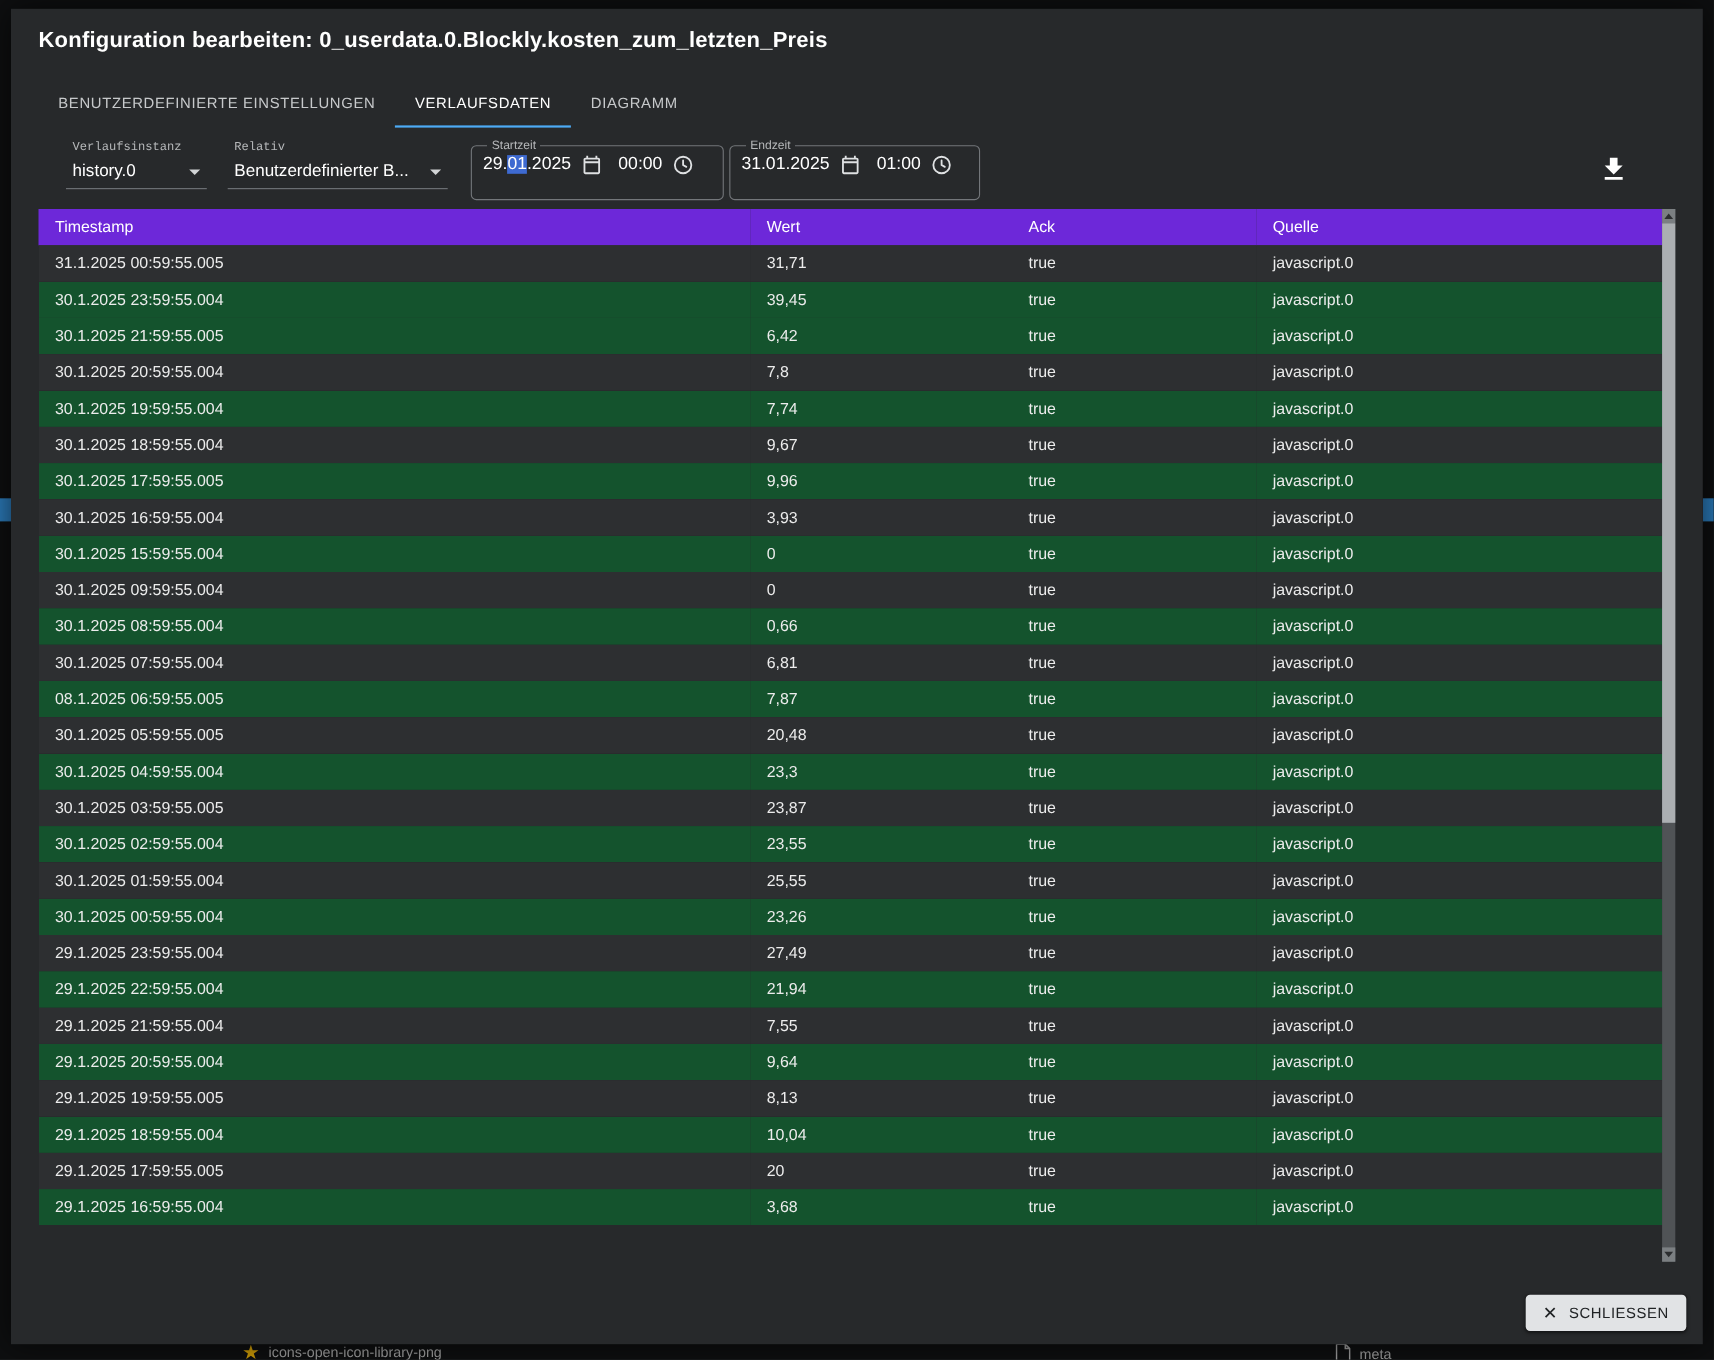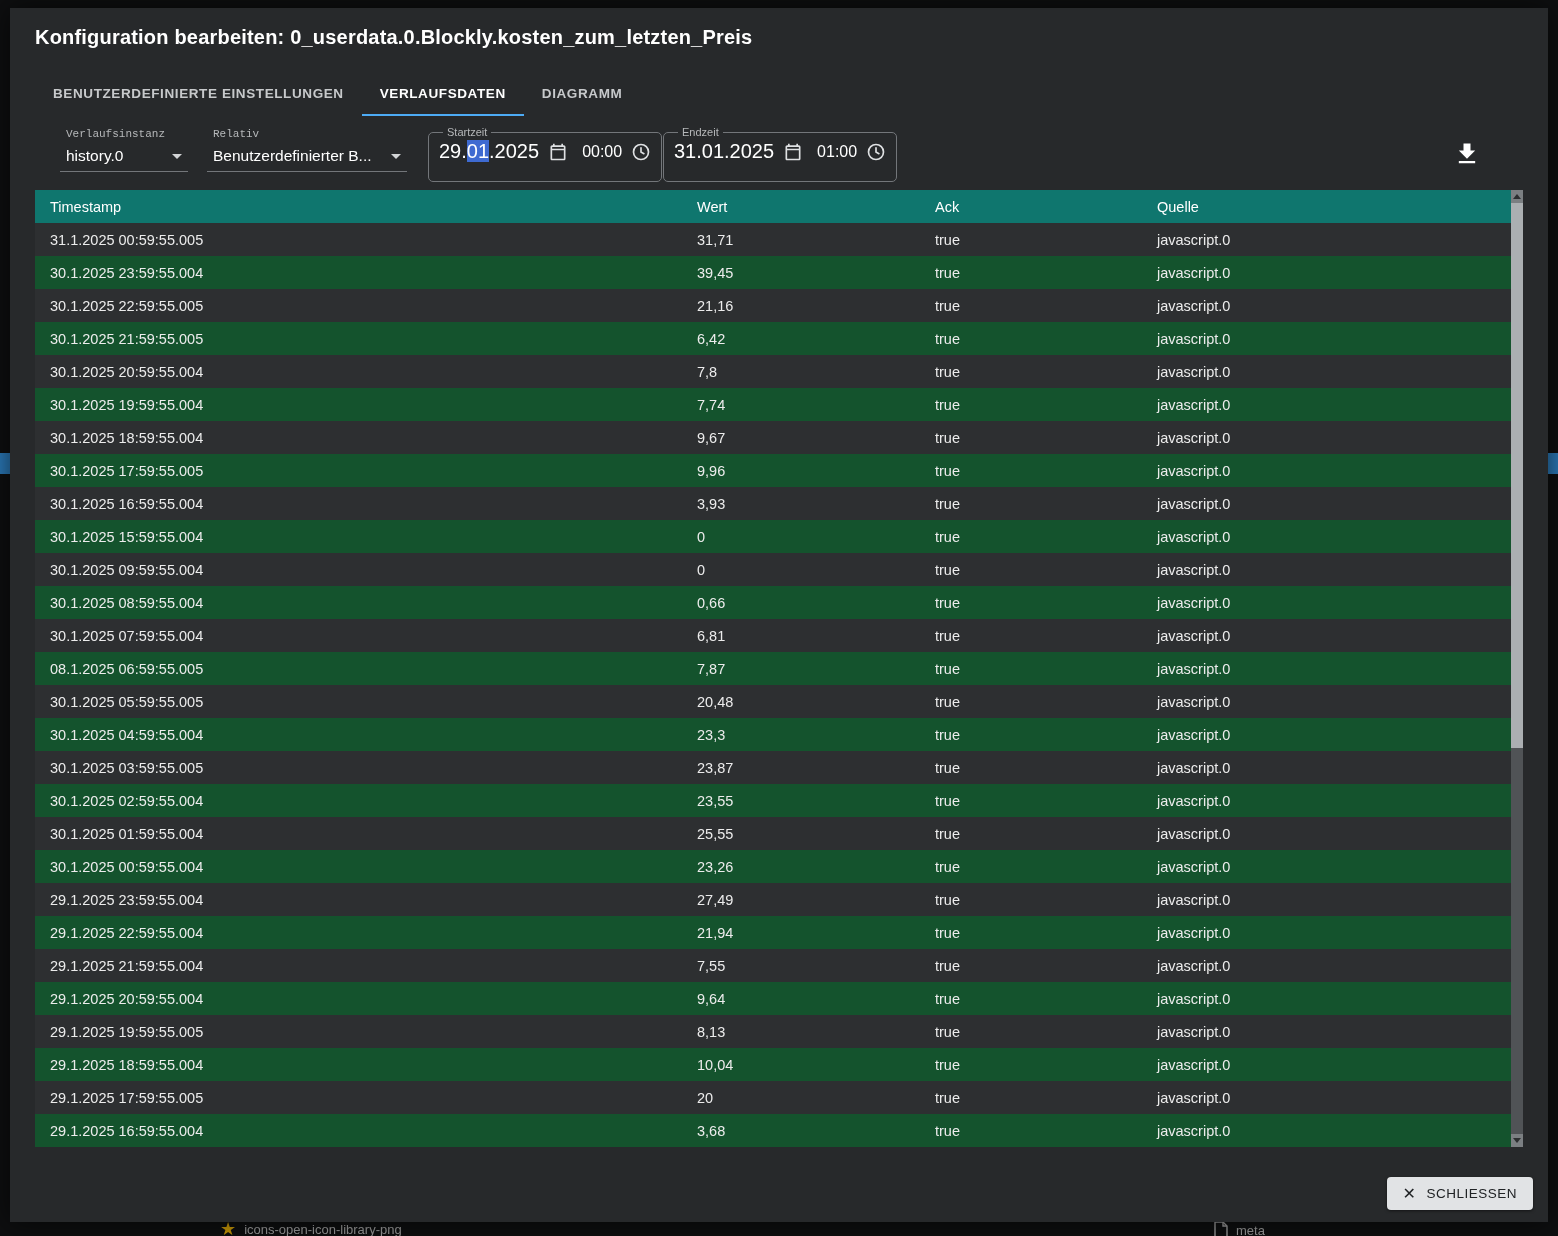--- a/index.html
+++ b/index.html
@@ -29,21 +29,21 @@
   }
   .dialog-title {
     position:absolute; left:25px; top:18px;
     font-size:20px; font-weight:600; letter-spacing:.2px; color:#ffffff;
   }
 
   
   .tabs { position:absolute; left:25px; right:15px; top:62px; height:46px; display:flex; }
   .tab {
     display:flex; align-items:center; padding:0 18px; cursor:pointer; position:relative;
-    font-size:13.5px; font-weight:700; letter-spacing:.6px; color:#c7c9cb;
+    font-size:13.5px; font-weight:400; letter-spacing:.6px; color:#c7c9cb;
     text-transform:uppercase; white-space:nowrap;
   }
   .tab.active { color:#ffffff; }
   .tab.active::after { content:""; position:absolute; left:0; right:0; bottom:0;
     height:2px; background:var(--accent,#4dabf5); }
 
   
   .controls { position:absolute; left:25px; right:15px; top:118px; height:60px; }
   .select-group { position:absolute; top:2px; cursor:pointer; }
   .select-label { font-size:11px; color:#b6b8ba; padding-left:6px;font-family:Liberation Mono, monospace; }
@@ -58,33 +58,33 @@
   .sg-relative { left:172px; width:200px; }
 
   fieldset.dt {
     position:absolute; top:0; height:56px; margin:0;
     border:1px solid #73767a; border-radius:5px; padding:0 10px;
   }
   fieldset.dt legend { font-size:11px; color:#b6b8ba; padding:0 4px; margin-left:4px; }
   .fs-start { left:393px; width:230px; }
   .fs-end   { left:628px; width:228px; }
   .dt-row { display:flex; align-items:center; margin-top:2px; }
-  .dt-date { font-size:20px; color:#fff; white-space:nowrap; cursor:text; }
+  .dt-date { font-size:16px; color:#fff; white-space:nowrap; cursor:text; }
   .dt-date .sel { background:var(--selection,#3e6ad1); color:#fff; }
   .dt-time { font-size:16px; color:#fff; margin-left:14px; cursor:text; }
   .dt-icon { margin-left:9px; display:flex; cursor:pointer; }
   .dt-icon svg { display:block; }
 
   .download-btn { position:absolute; right:52px; top:14px; cursor:pointer; }
 
   
   .table-wrap { position:absolute; left:25px; top:182px; width:1488px; height:957px; }
   table.hist { border-collapse:collapse; table-layout:fixed; width:1476px; }
   table.hist th {
-    background:#0f766e; height:33px; text-align:left; padding:0 0 0 15px;
+    background:#6d28d9; height:33px; text-align:left; padding:0 0 0 15px;
     font-size:14.5px; font-weight:400; color:#ffffff; white-space:nowrap;
   }
   table.hist td {
     height:33px; padding:0 0 0 15px; font-size:14.5px; color:#ececec; white-space:nowrap;
     overflow:hidden;
   }
   tr.r-even { background:#2d2f31; }
   tr.r-odd  { background:#14532d; }
   td.ack { color:var(--green,#66bb6a); }
 
@@ -230,26 +230,20 @@
             <td>31,71</td>
             <td class="ack">true</td>
             <td>javascript.0</td>
           </tr>
           <tr class="r-odd">
             <td>30.1.2025 23:59:55.004</td>
             <td>39,45</td>
             <td class="ack">true</td>
             <td>javascript.0</td>
           </tr>
-          <tr class="r-even">
-            <td>30.1.2025 22:59:55.005</td>
-            <td>21,16</td>
-            <td class="ack">true</td>
-            <td>javascript.0</td>
-          </tr>
           <tr class="r-odd">
             <td>30.1.2025 21:59:55.005</td>
             <td>6,42</td>
             <td class="ack">true</td>
             <td>javascript.0</td>
           </tr>
           <tr class="r-even">
             <td>30.1.2025 20:59:55.004</td>
             <td>7,8</td>
             <td class="ack">true</td>

